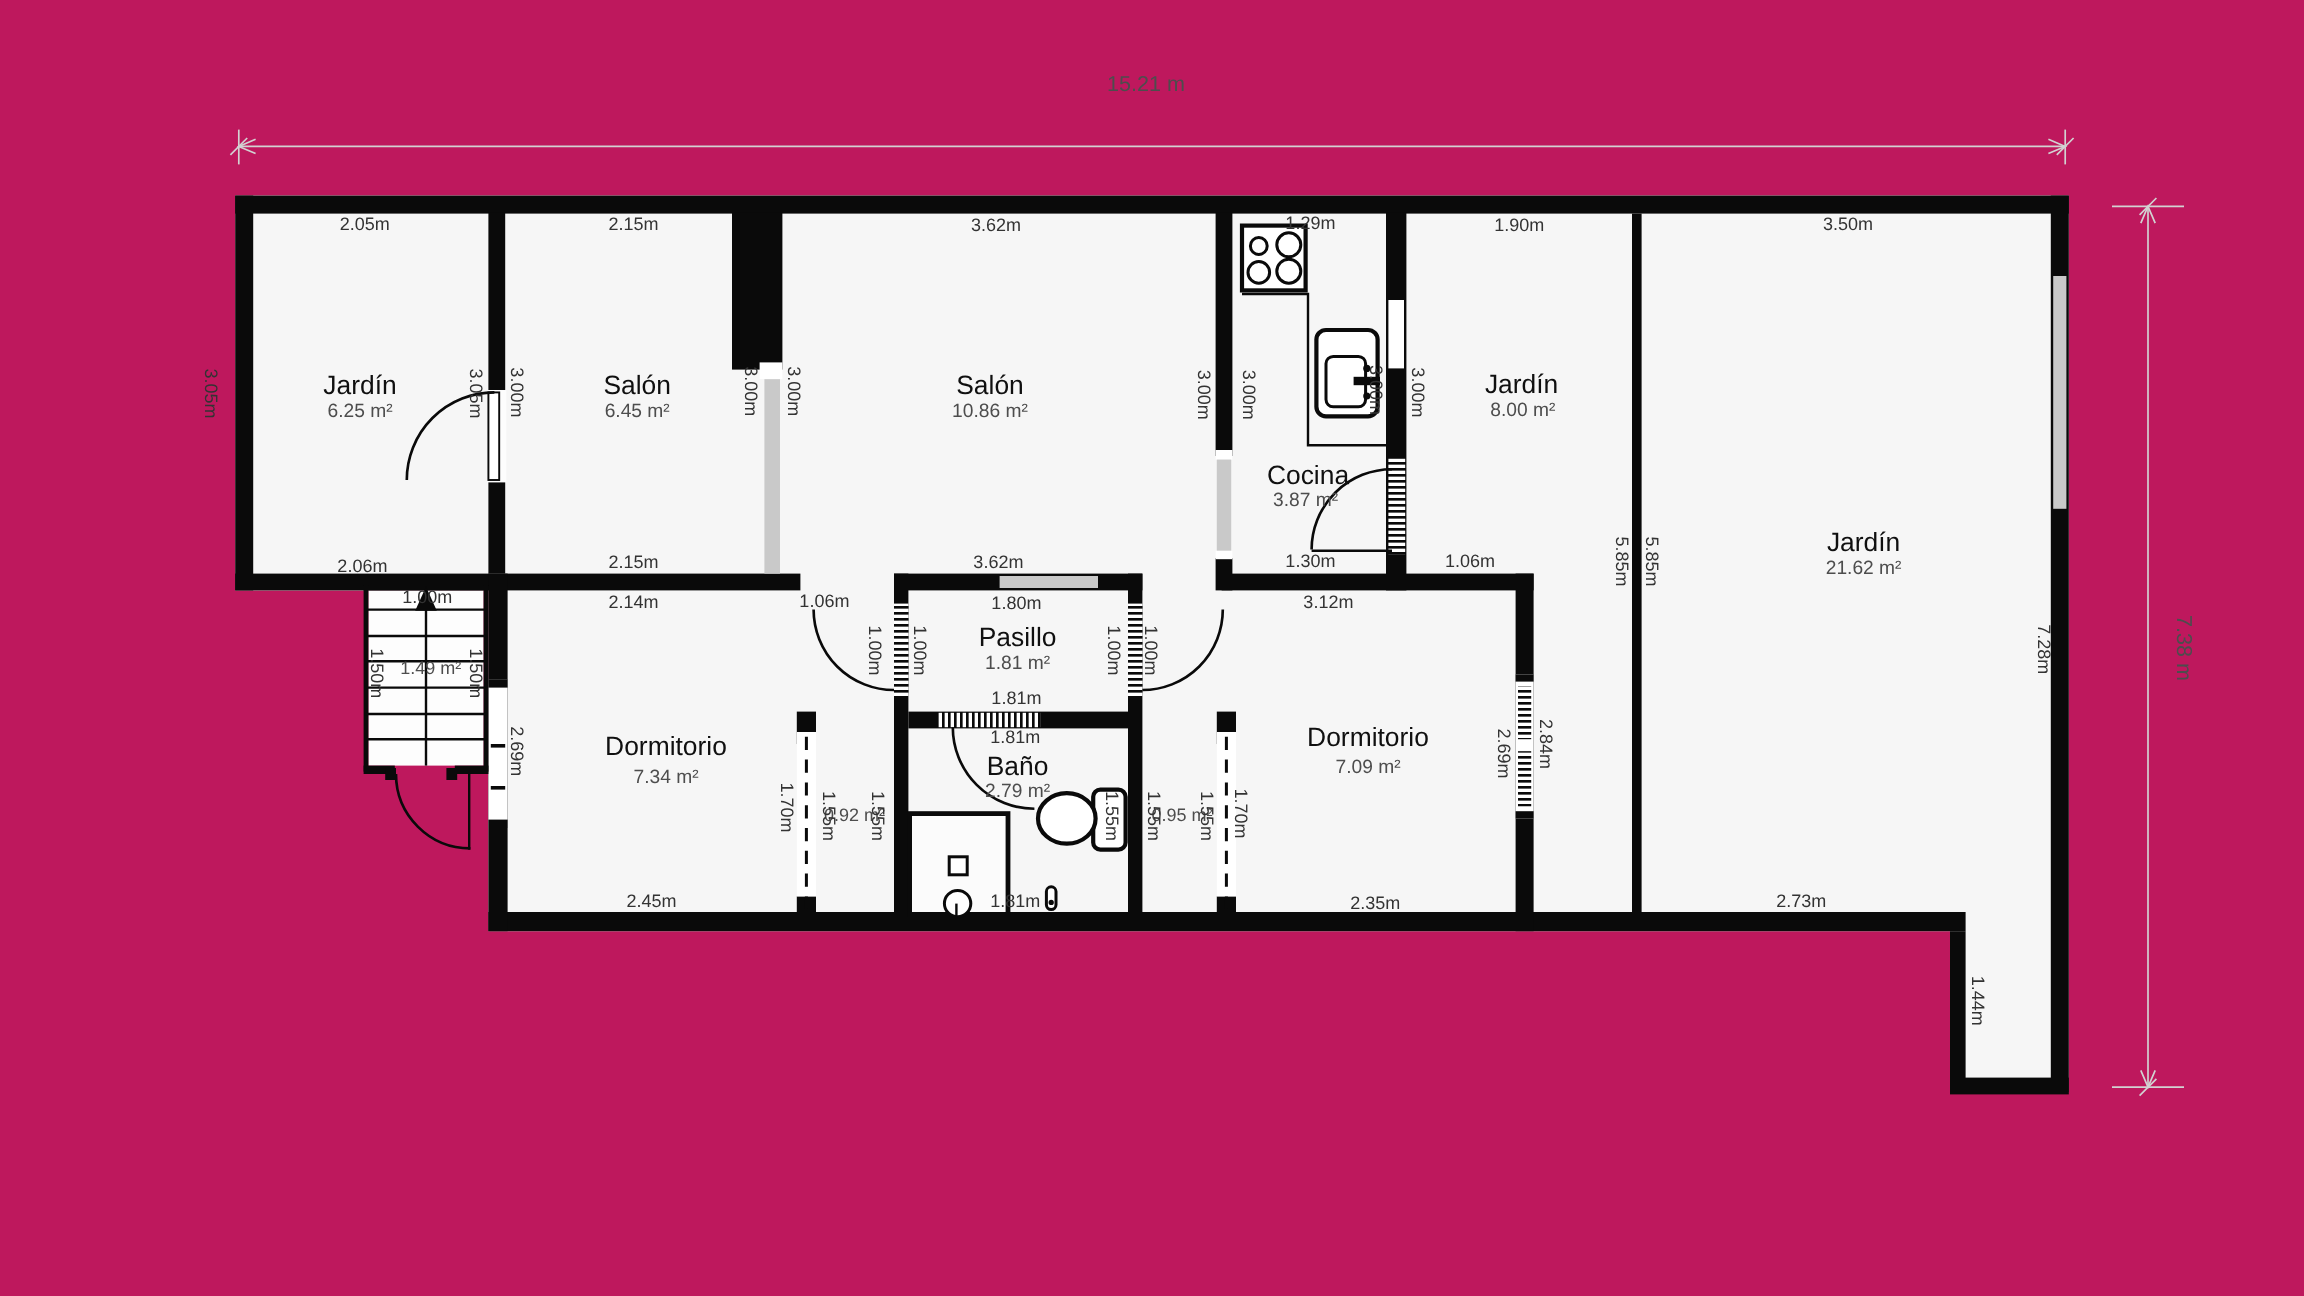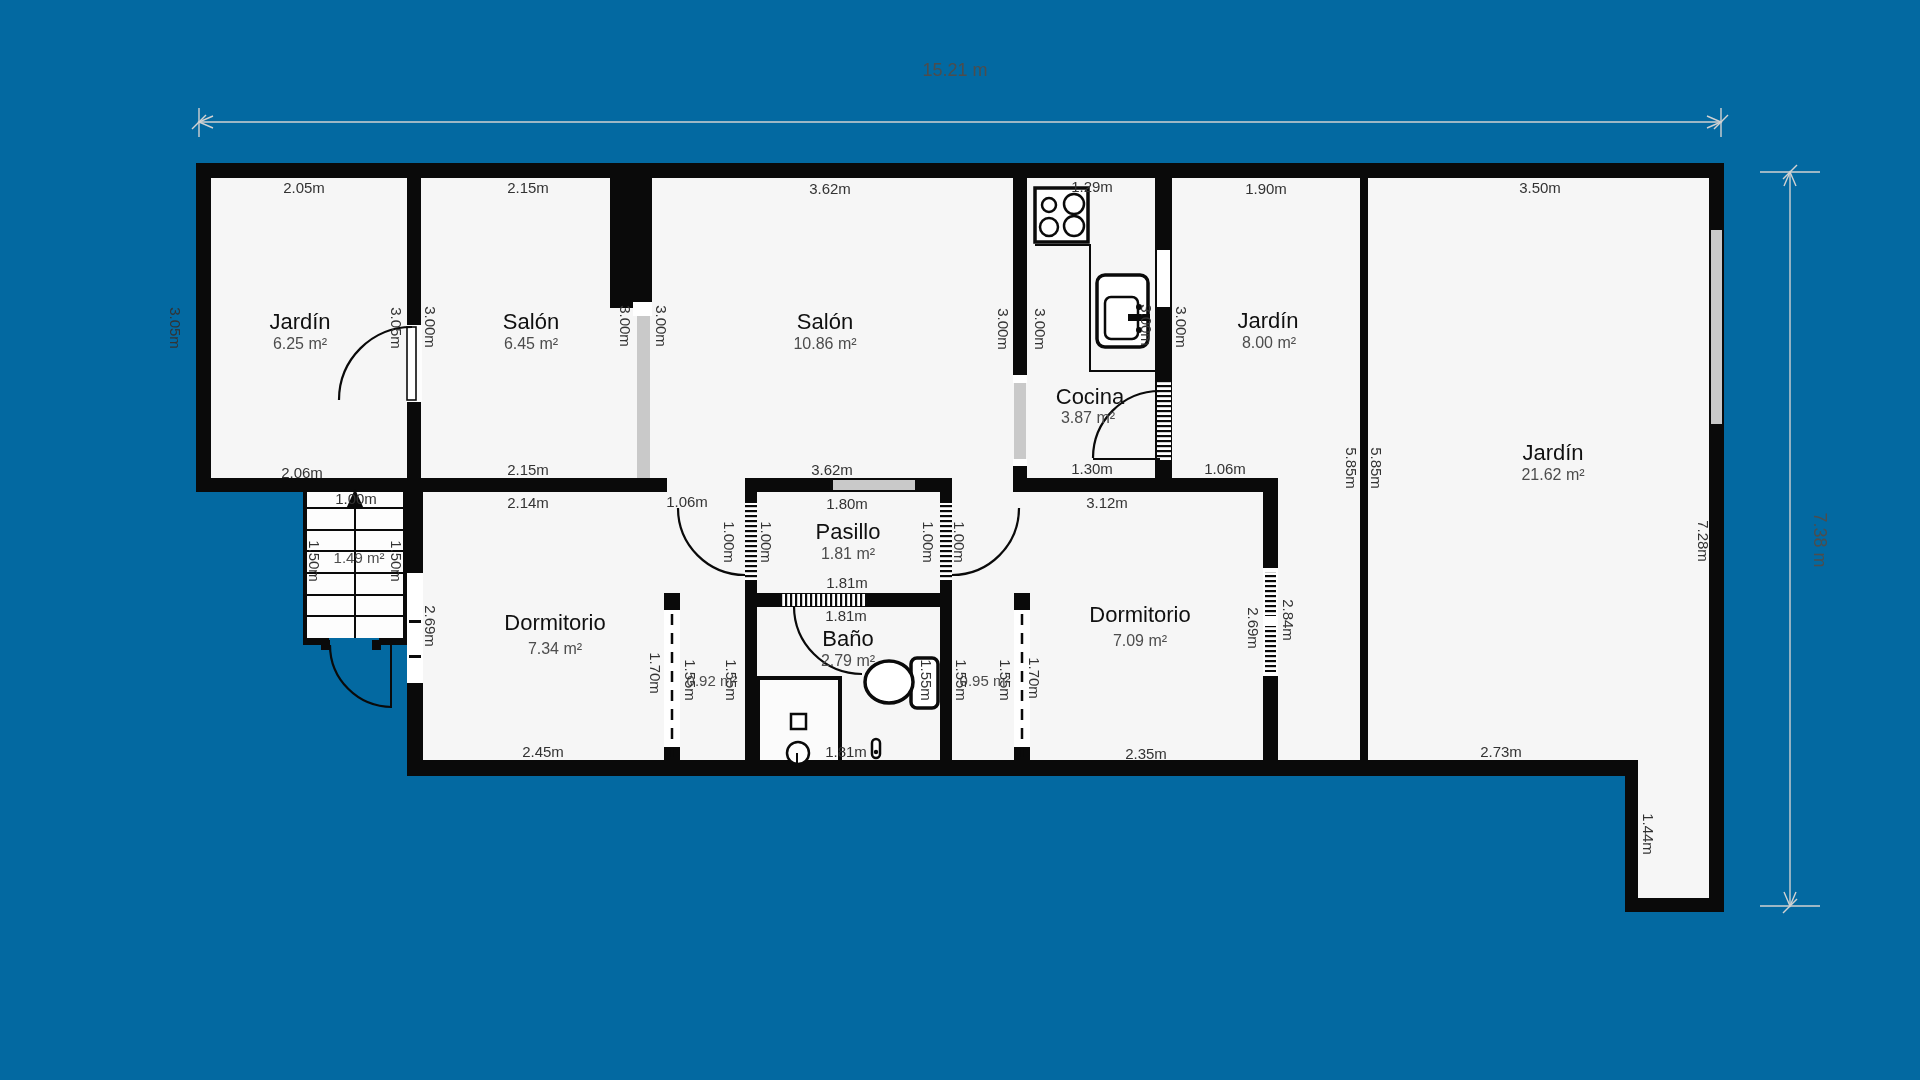--- a/index.html
+++ b/index.html
@@ -1,16 +1,16 @@
 <!DOCTYPE html>
 <html><head>
 <meta charset="utf-8">
 <style>
   html,body { margin:0; padding:0; background:#ffffff; }
-  .stage { width:1920px; height:1080px; position:relative; background:#0369a1; }
+  .stage { width:1920px; height:1080px; position:relative; background:#be185d; }
   svg text { font-family:"Liberation Sans","DejaVu Sans",sans-serif; text-anchor:middle; dominant-baseline:central; }
   .dim       { font-size:15px; fill:#333333; }
   .mini-area { font-size:15px; fill:#4d4d4d; }
   .room-name { font-size:22px; fill:#101010; }
   .room-area { font-size:16px; fill:#4d4d4d; }
   .big-dim   { font-size:18px; fill:#4d4d4d; }
   .wall   { fill:#0a0a0a; }
   .floor  { fill:#f6f6f6; }
   .glass  { fill:#c9c9c9; }
   .whitep { fill:#ffffff; }

